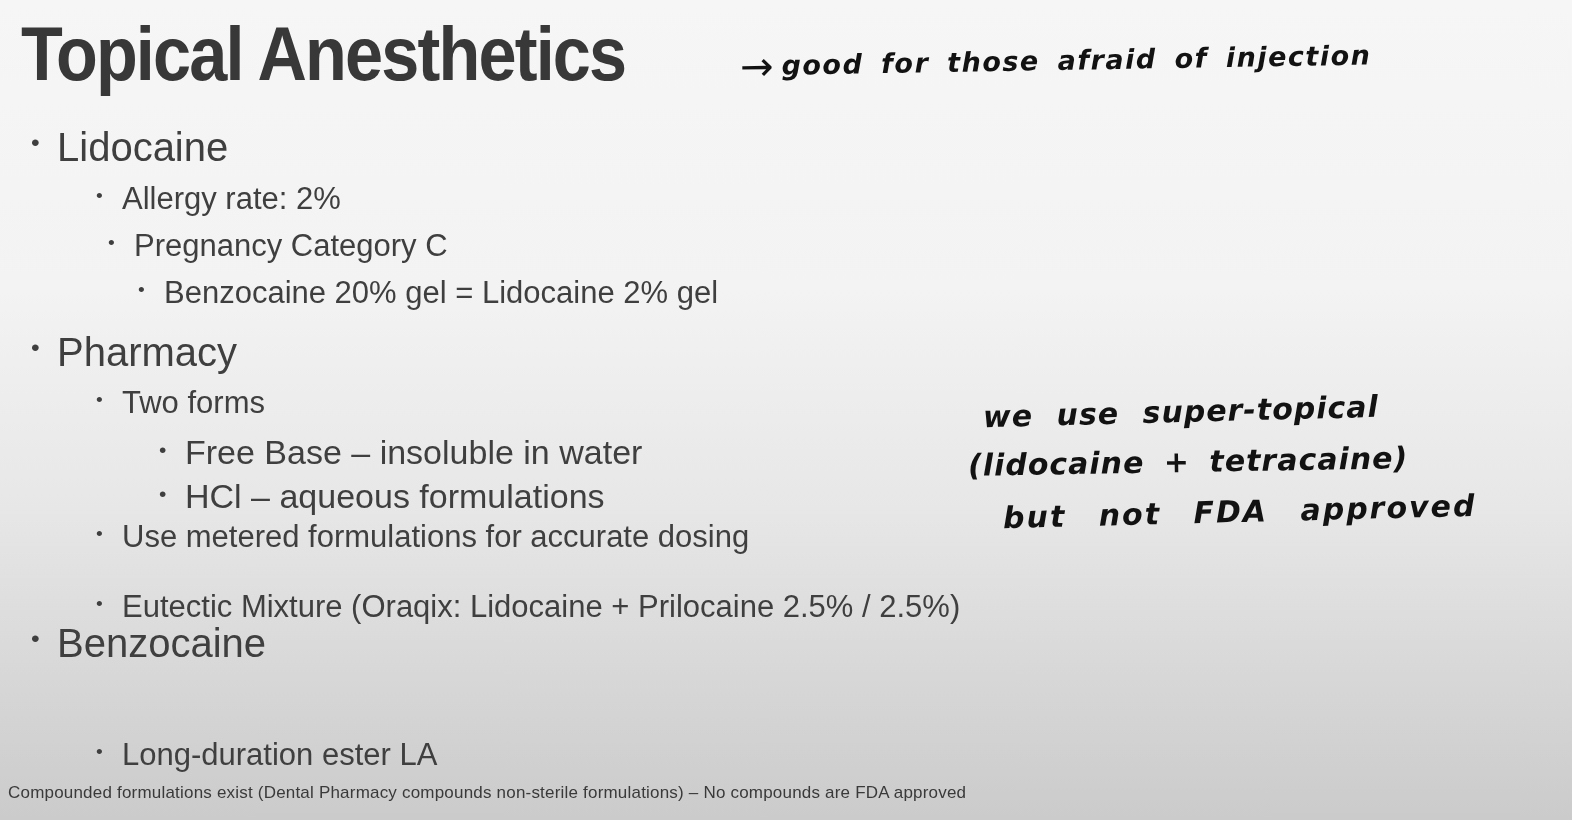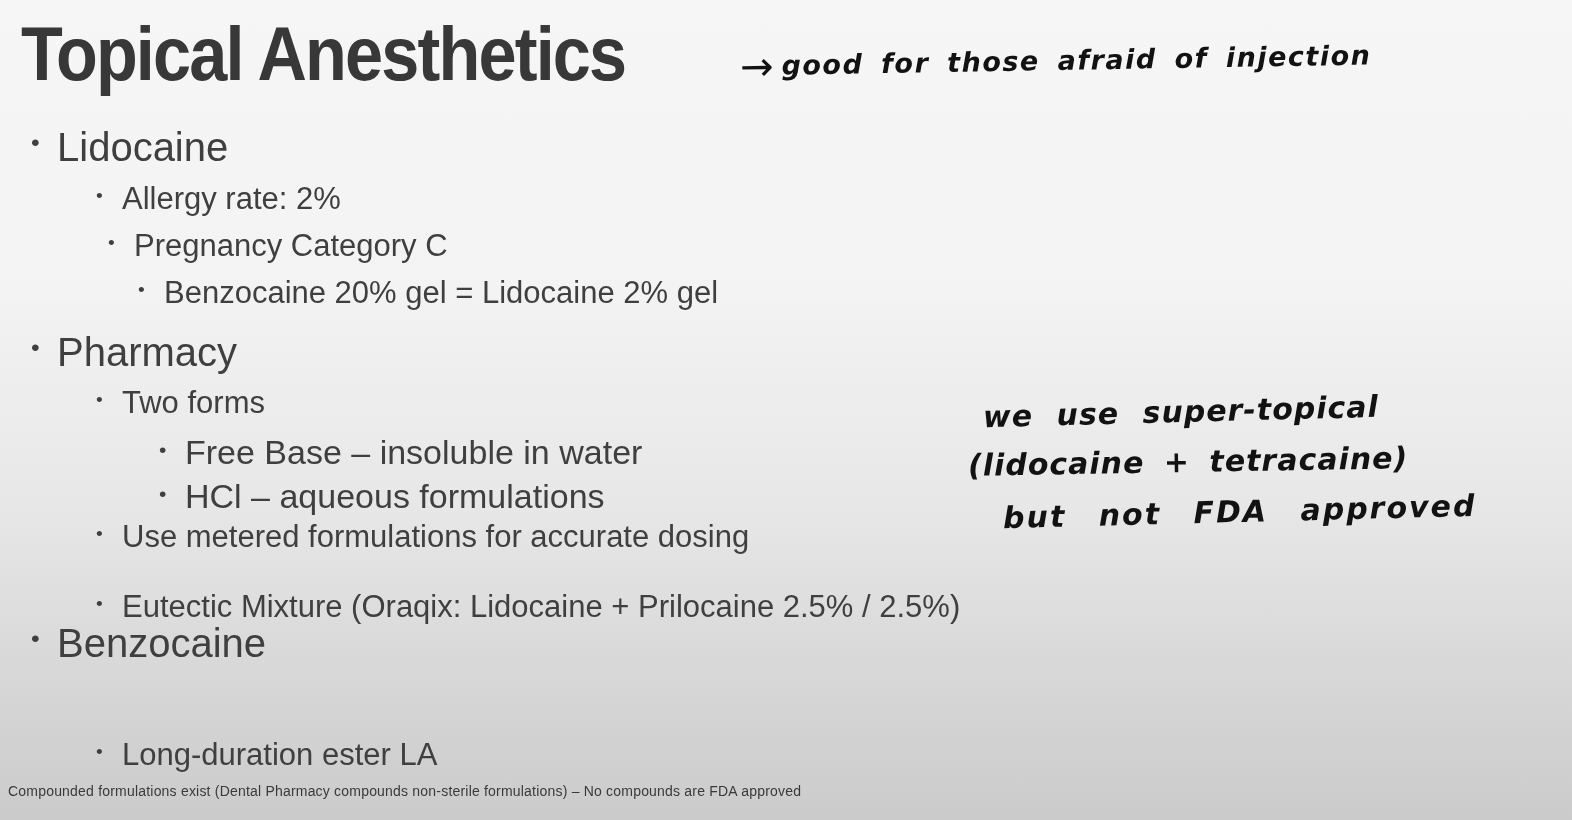--- a/index.html
+++ b/index.html
@@ -60,21 +60,21 @@
   .b7  { top: 476px; }
   .b8  { top: 518px; }
   .b9  { top: 588px; }
   .b10 { top: 619px; }
   .b11 { top: 692px; margin-top: 44px; }
 
   
   .footer {
     position: absolute;
     left: 8px; top: 783px;
-    font-size: 14px;
+    font-size: 17px;
     letter-spacing: 0.2px;
     color: #3a3a3a;
     white-space: nowrap;
   }
 
   
   .hw {
     position: absolute;
     font-family: "DejaVu Sans", sans-serif;
     font-style: italic;

